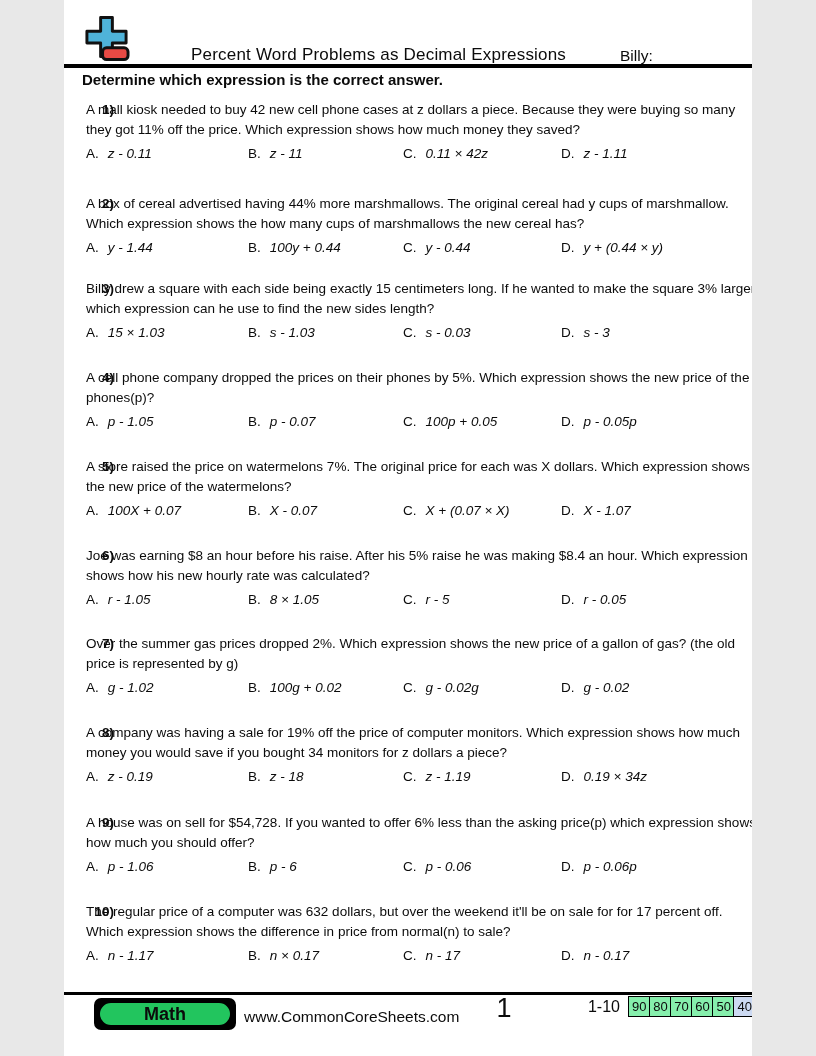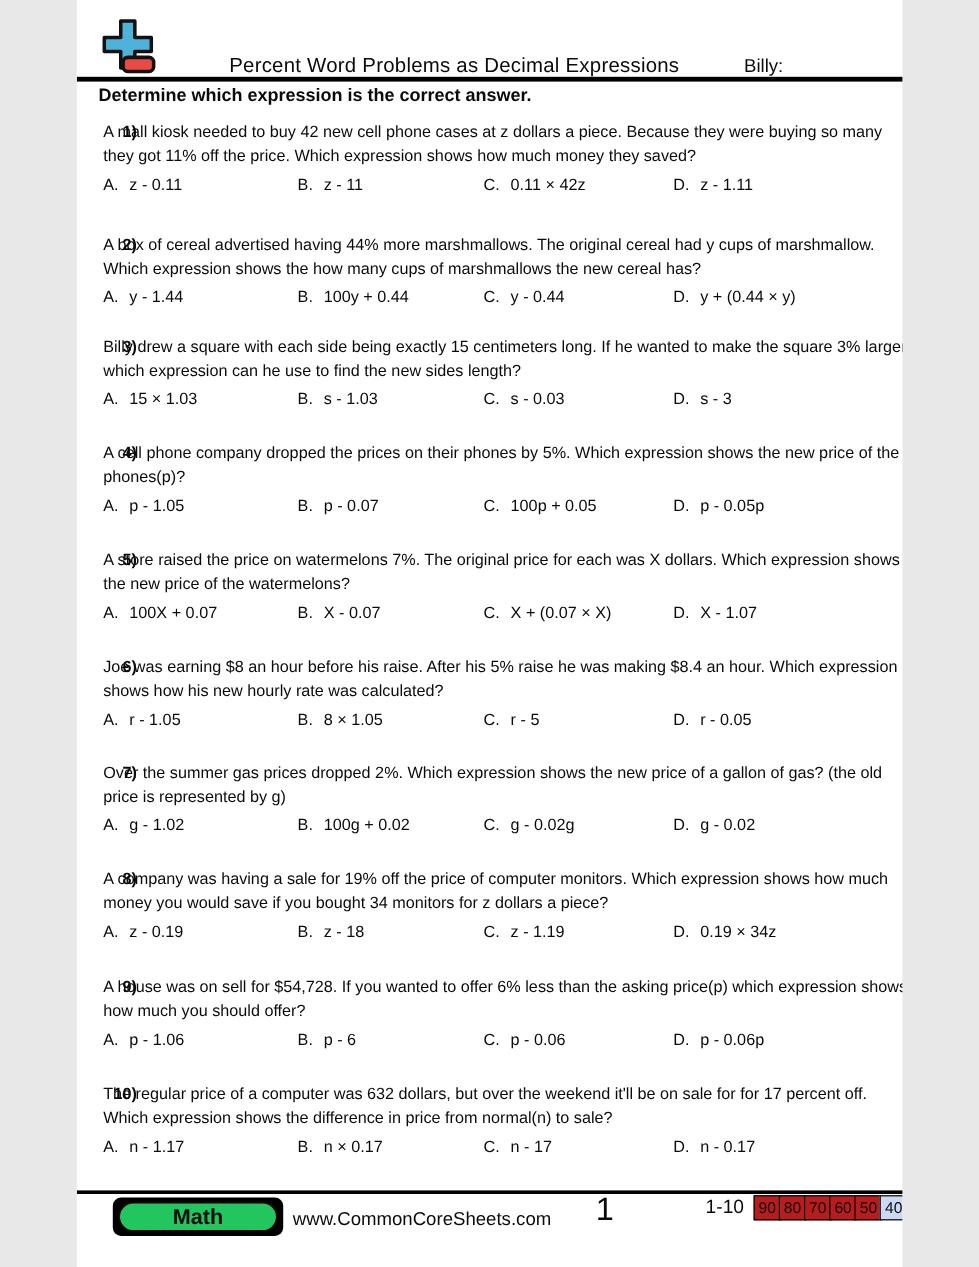--- a/index.html
+++ b/index.html
@@ -20,36 +20,36 @@
   .header-rule { position: absolute; left: 0; top: 64px; width: 816px; height: 4px; background: #000; }
   
   .instruction { position: absolute; left: 18px; top: 71px; font-size: 15px; font-weight: bold; }
   .problem { position: absolute; left: 22px; width: 676px; }
   .pnum { position: absolute; left: 0; top: 0; width: 28px; text-align: right; font-weight: bold; font-size: 13.5px; line-height: 19.5px; }
   .pbody { }
   .ptext { font-size: 13.5px; line-height: 19.5px; }
   .choices { display: grid; grid-template-columns: 162px 155px 158px auto; margin-top: 5px; }
   .choice { font-size: 13.5px; line-height: 19px; white-space: nowrap; }
   .choice .cl { display: inline-block; }
-  .choice .cv { display: inline-block; margin-left: 9px; }
+  .choice .cv { display: inline-block; margin-left: 9px; font-style: italic; }
   
   .answers-panel { position: absolute; left: 699px; top: 68px; width: 117px; height: 924px; border-left: 6px double #000; }
   .answers-title { position: absolute; left: 7px; top: 20px; font-size: 19px; font-weight: bold; letter-spacing: 3px; border-bottom: 2px solid #000; padding-bottom: 1px; }
   .answer-row { position: absolute; left: 9px; display: flex; align-items: flex-end; gap: 6px; font-size: 12.5px; }
   .answer-blank { width: 58px; height: 15px; border-bottom: 1.5px solid #222; }
   
   .footer-rule { position: absolute; left: 0; top: 992px; width: 816px; height: 2.5px; background: #000; }
   .brand-box { position: absolute; left: 30px; top: 998px; width: 142px; height: 32px; background: #000; border-radius: 7px; }
   .brand-oval { position: absolute; left: 4px; top: 3px; width: 134px; height: 26px; background: #22c55e; border: 2.5px solid #000; border-radius: 14px; display: flex; align-items: center; justify-content: center; }
   .brand-oval span { font-size: 18px; font-weight: bold; }
   .website { position: absolute; left: 180px; top: 1008px; font-size: 15.5px; }
   .page-number { position: absolute; left: 400px; top: 993px; width: 80px; text-align: center; font-size: 27px; }
   .score-label { position: absolute; left: 516px; top: 998px; width: 40px; text-align: right; font-size: 16px; }
   .score-table { position: absolute; left: 564px; top: 996px; display: flex; }
-  .score-cell { width: 22.6px; height: 21px; border: 1.5px solid #000; margin-left: -1.5px; display: flex; align-items: center; justify-content: center; font-size: 13px; background: #b91c1c; }
+  .score-cell { width: 22.6px; height: 21px; border: 1.5px solid #000; margin-left: -1.5px; display: flex; align-items: center; justify-content: center; font-size: 13px; background: #86efac; }
   .score-cell:first-child { margin-left: 0; }
   .score-cell.hl { background: var(--hl, #ccd9f2); }
 </style>
 </head>
 <body>
 
 <div class="page">
 
   <div class="logo">
     <svg width="47" height="50" viewBox="0 0 48 50">

